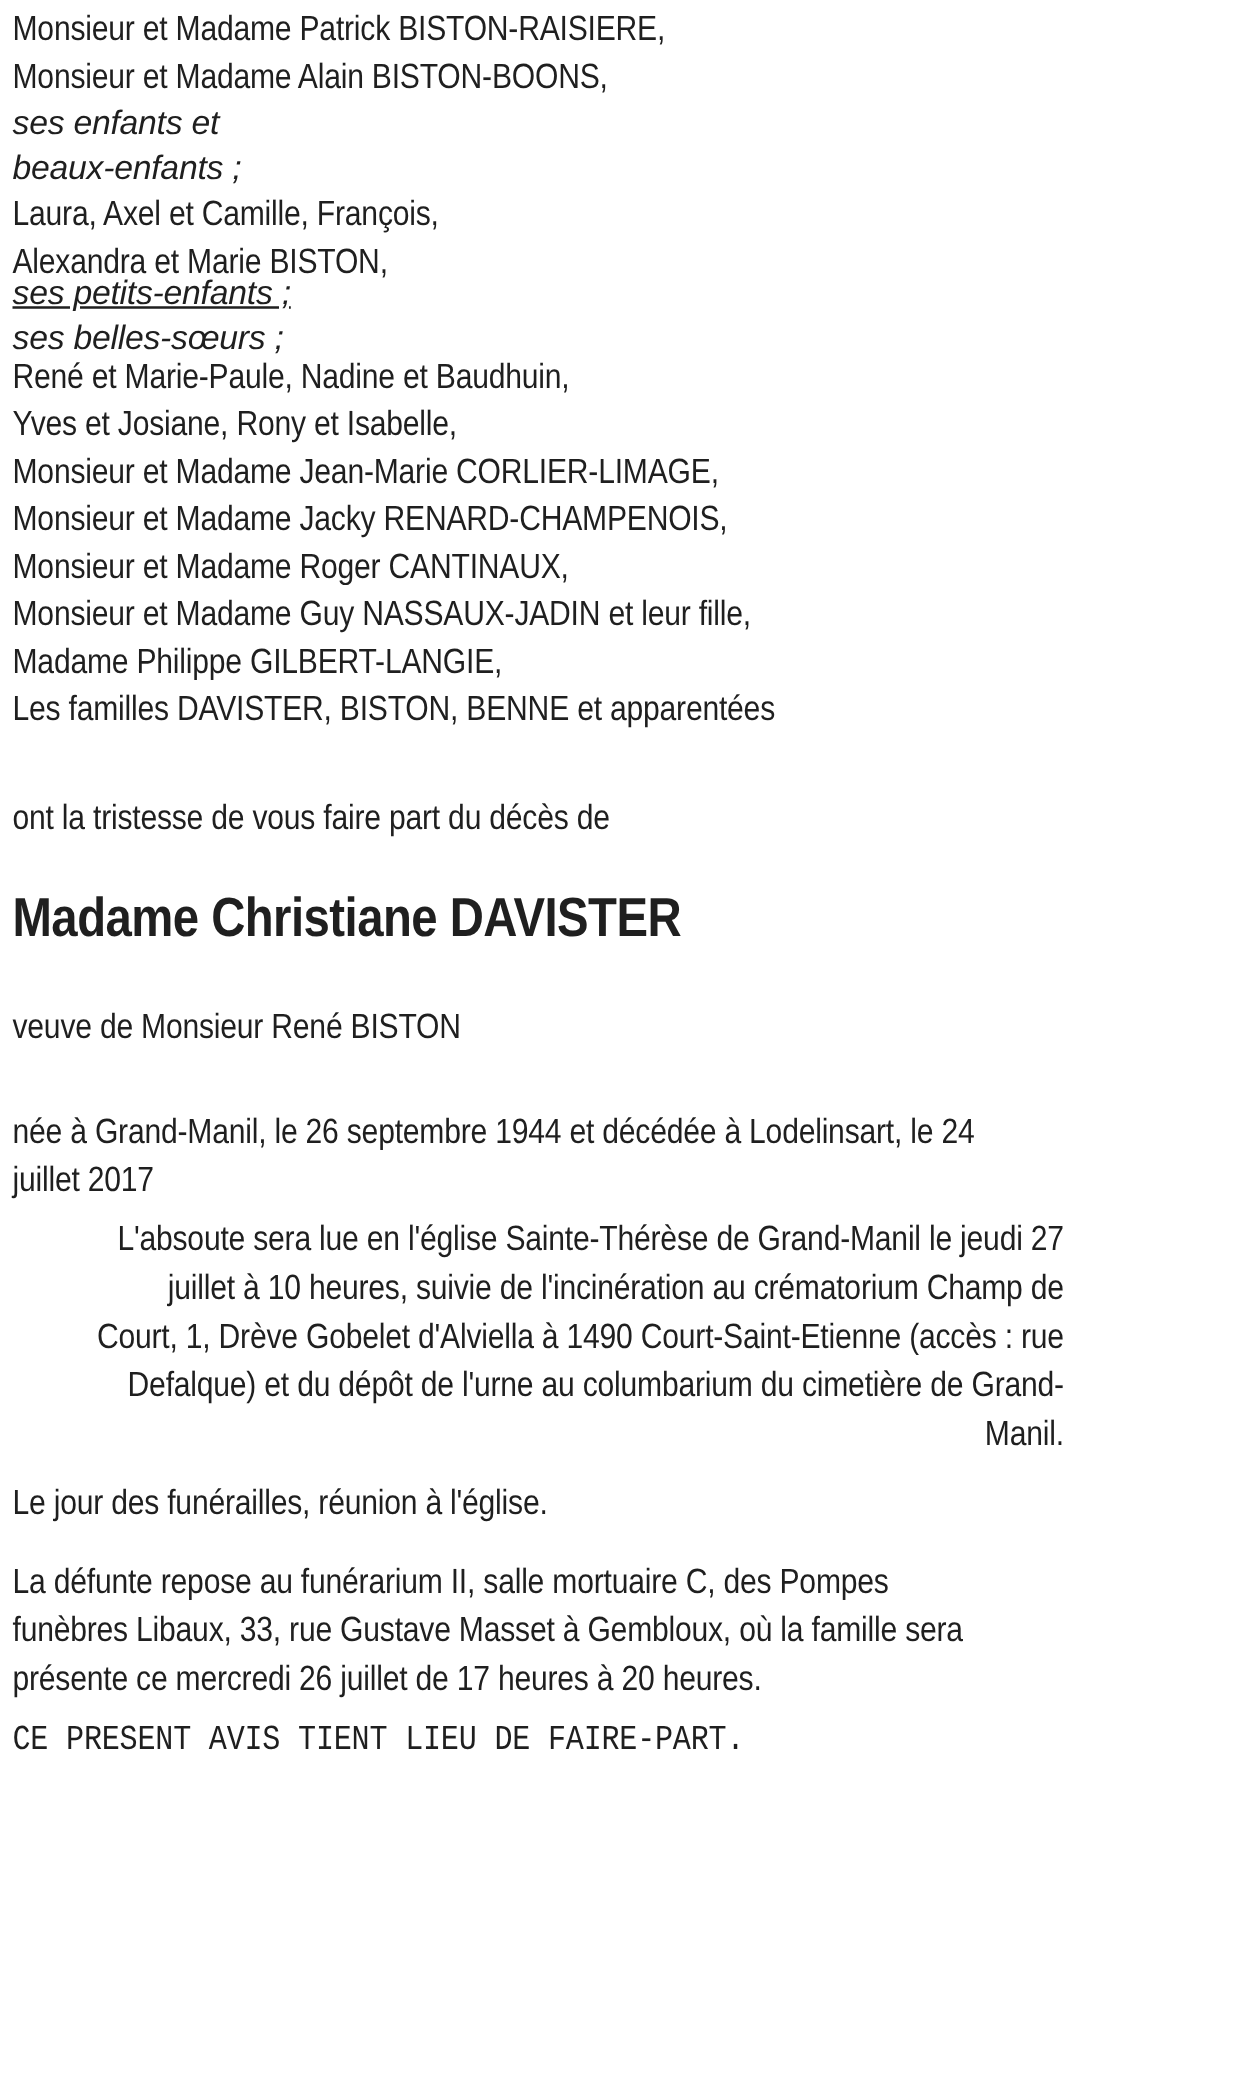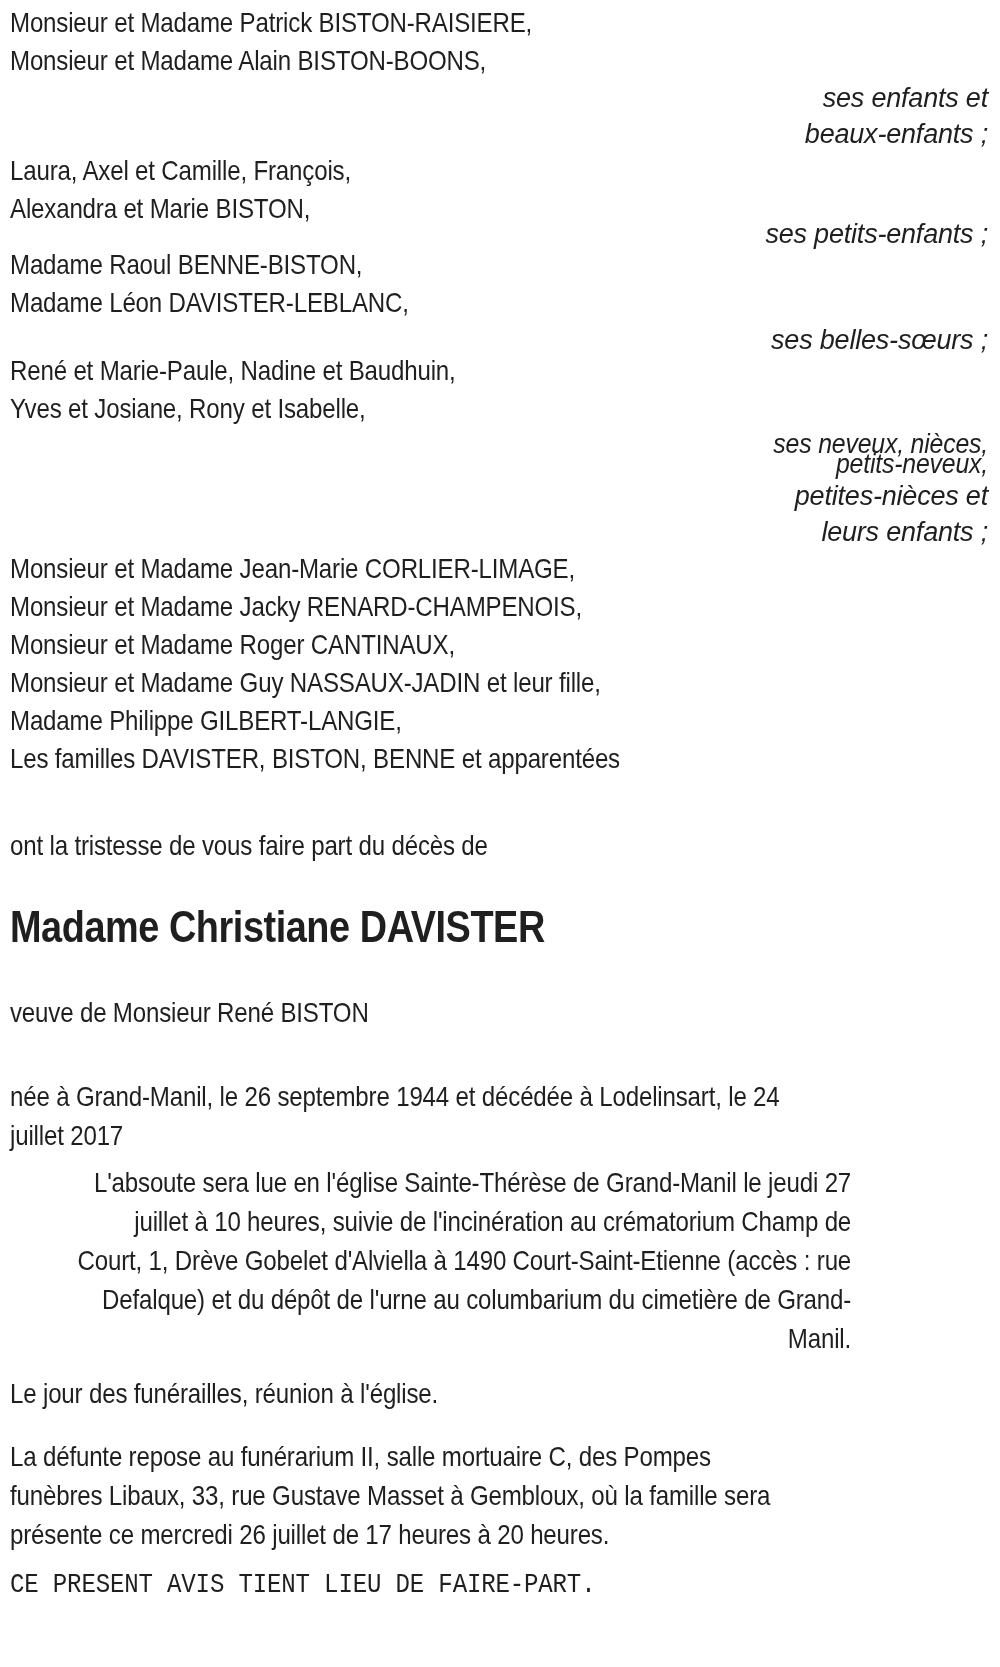--- a/index.html
+++ b/index.html
@@ -22,39 +22,39 @@
   .line {
     font-size: 28px;
     line-height: 38px;
     letter-spacing: -0.2px;
     white-space: nowrap;
     transform: scaleX(0.86);
     transform-origin: 0 50%;
   }
   
   .labels {
-    text-align: right;
+    text-align: left;
   }
   .label-line {
     font-style: italic;
     font-size: 27px;
     line-height: 36px;
     letter-spacing: -0.2px;
     white-space: nowrap;
   }
   .label-line.tight {
     line-height: 20px;
     transform: scaleX(0.92);
     transform-origin: 100% 50%;
   }
   .label-line.after-tight {
     margin-top: 4px;
   }
   .labels-1 { margin-top: 0; }
-  .labels-2 { margin-top: -12px; }
+  .labels-2 { margin-top: -12px; text-decoration: underline; }
   .labels-3 { margin-top: 0; }
   .labels-4 { margin-top: 6px; }
   .group-2 { margin-top: 0; }
   .group-3 { margin-top: -6px; }
   .group-4 { margin-top: -6px; }
   .group-5 { margin-top: 0; }
   .intro { margin-top: 49px; }
   .deceased-name {
     margin-top: 40px;
     font-size: 44px;
@@ -89,37 +89,27 @@
   </div>
 
   <div class="group group-2">
     <div class="line">Laura, Axel et Camille, François,</div>
     <div class="line">Alexandra et Marie BISTON,</div>
   </div>
   <div class="labels labels-2">
     <div class="label-line">ses petits-enfants ;</div>
   </div>
 
-  <div class="group group-3">
-    <div class="line">Madame Raoul BENNE-BISTON,</div>
-    <div class="line">Madame Léon DAVISTER-LEBLANC,</div>
-  </div>
   <div class="labels labels-3">
     <div class="label-line">ses belles-sœurs ;</div>
   </div>
 
   <div class="group group-4">
     <div class="line">René et Marie-Paule, Nadine et Baudhuin,</div>
     <div class="line">Yves et Josiane, Rony et Isabelle,</div>
-  </div>
-  <div class="labels labels-4">
-    <div class="label-line tight">ses neveux, nièces,</div>
-    <div class="label-line tight">petits-neveux,</div>
-    <div class="label-line after-tight">petites-nièces et</div>
-    <div class="label-line">leurs enfants ;</div>
   </div>
 
   <div class="group group-5">
     <div class="line">Monsieur et Madame Jean-Marie CORLIER-LIMAGE,</div>
     <div class="line">Monsieur et Madame Jacky RENARD-CHAMPENOIS,</div>
     <div class="line">Monsieur et Madame Roger CANTINAUX,</div>
     <div class="line">Monsieur et Madame Guy NASSAUX-JADIN et leur fille,</div>
     <div class="line">Madame Philippe GILBERT-LANGIE,</div>
     <div class="line">Les familles DAVISTER, BISTON, BENNE et apparentées</div>
   </div>

